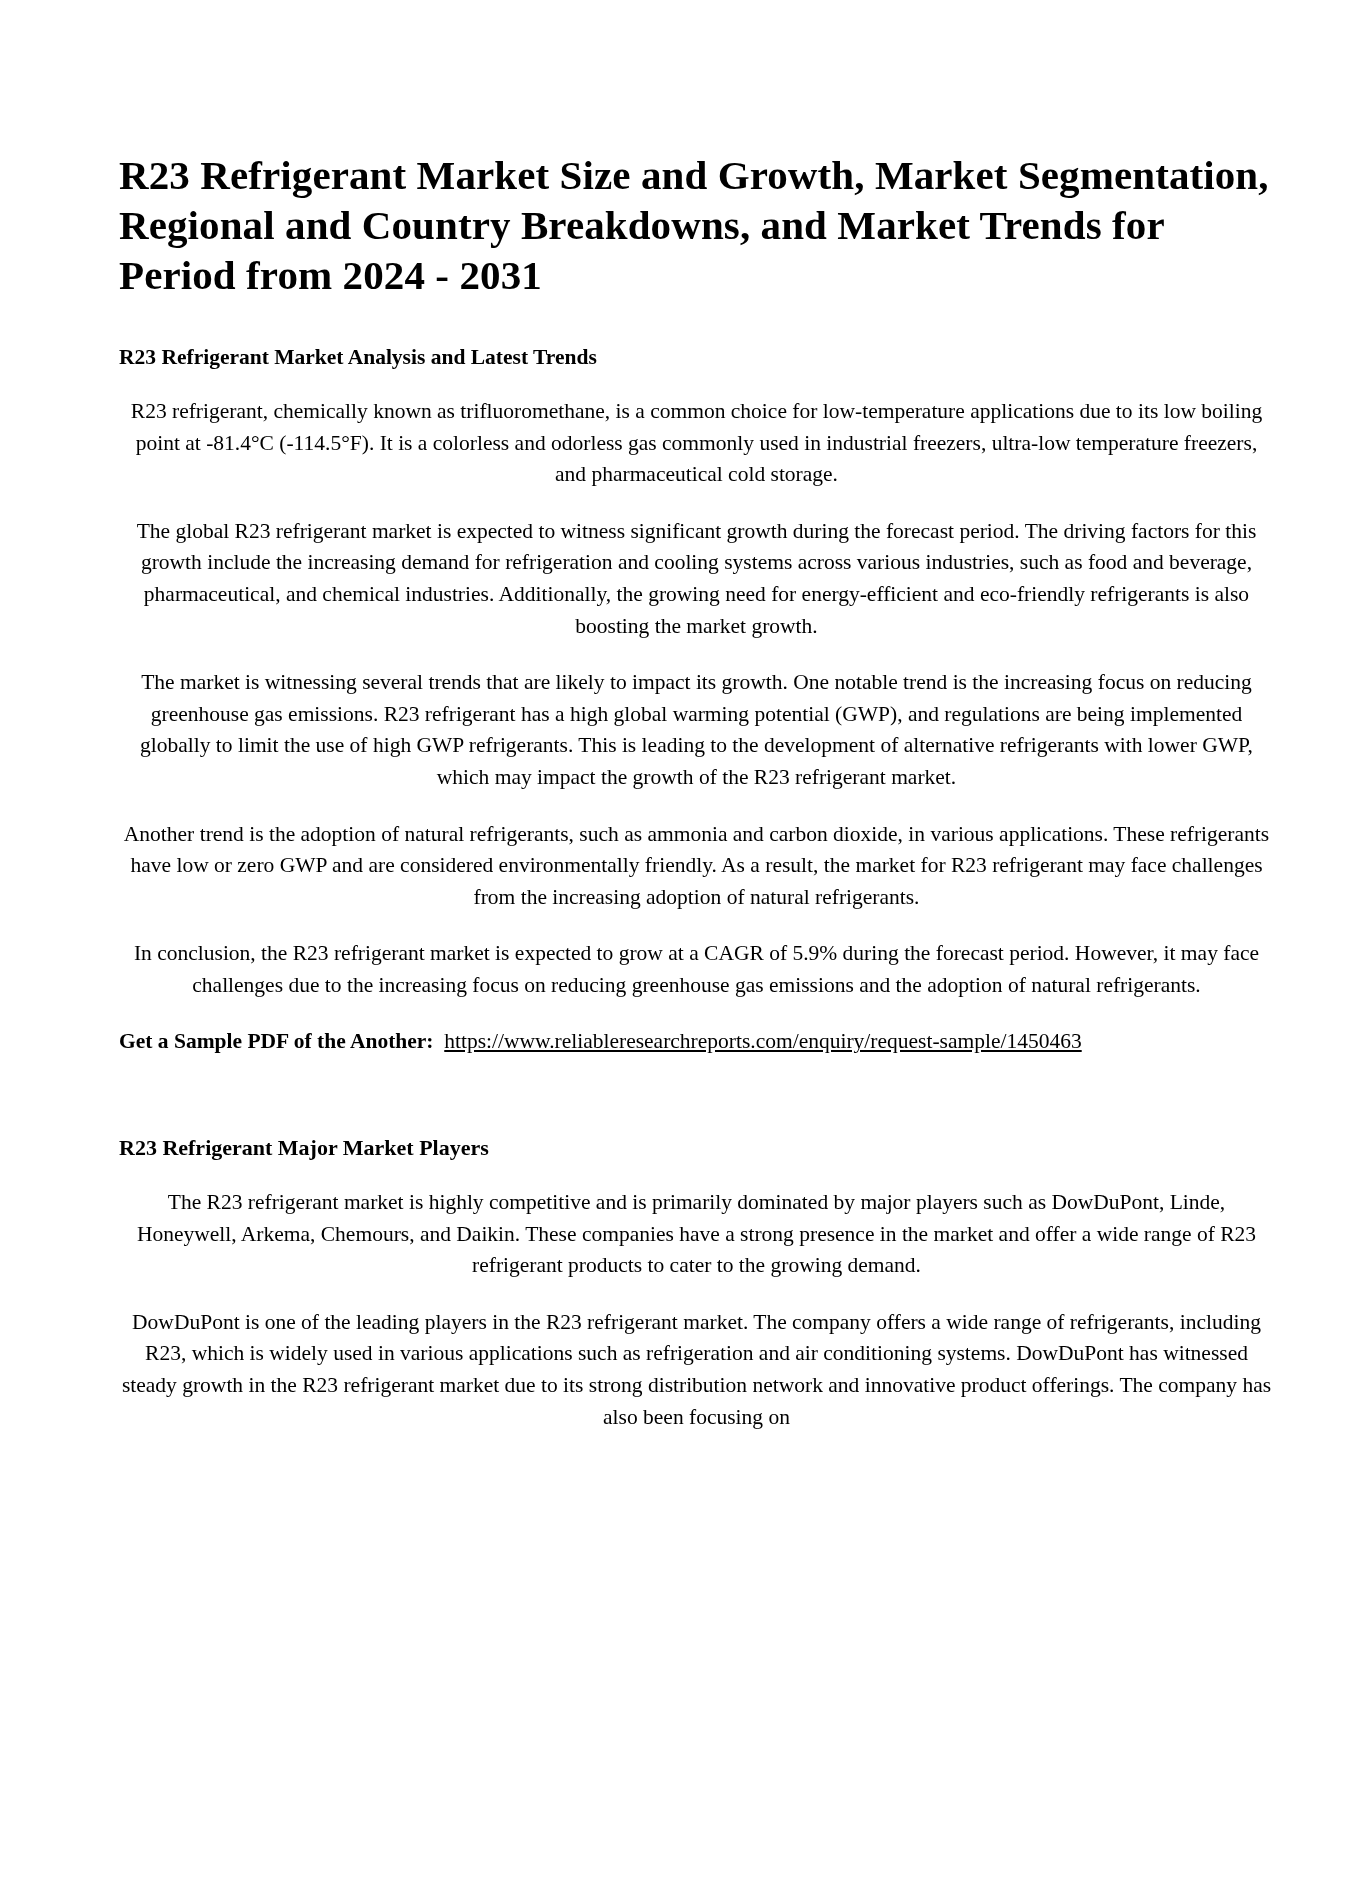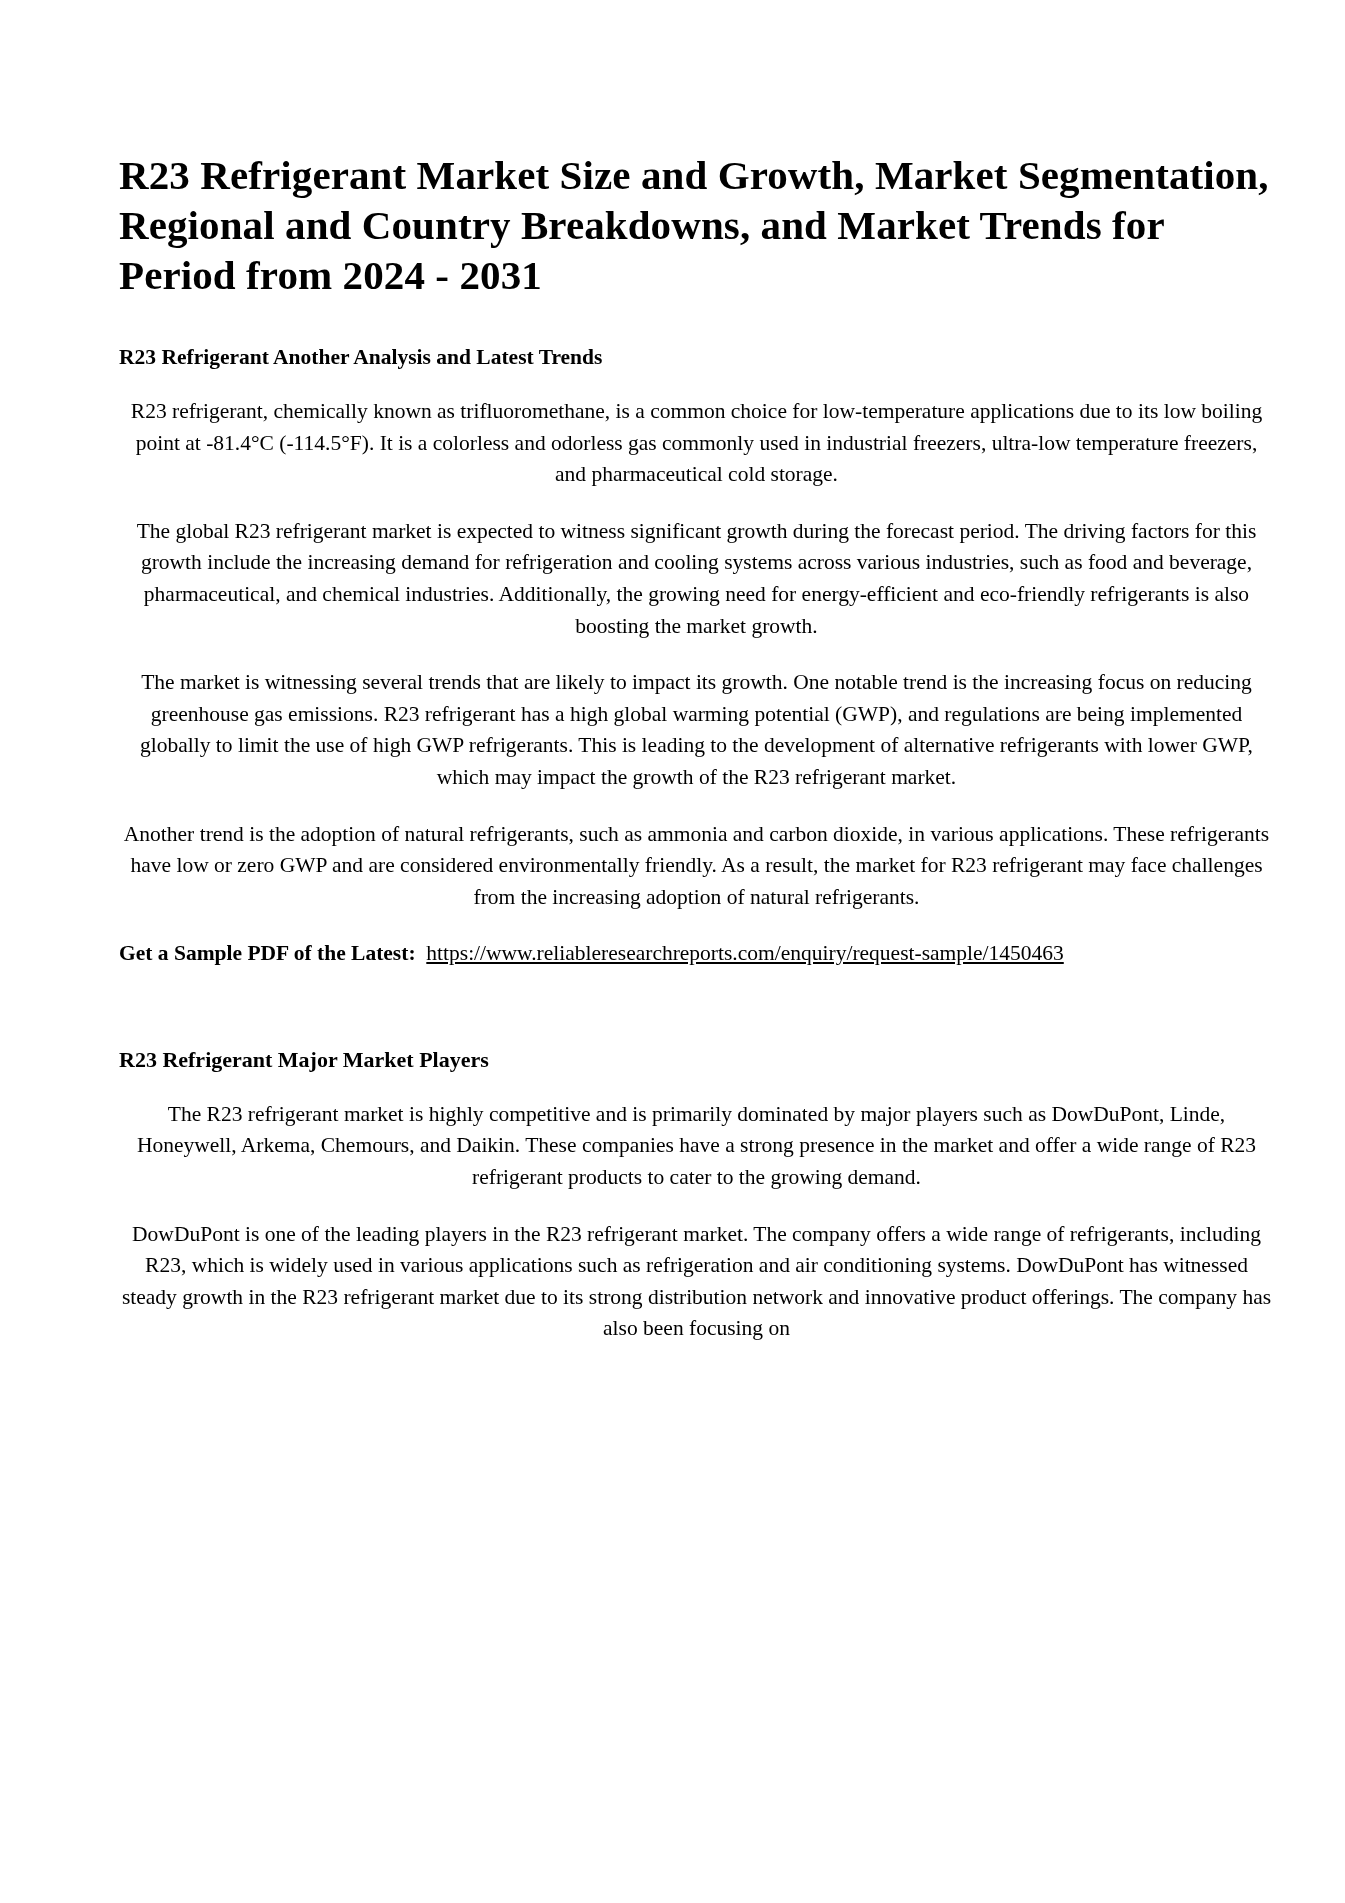--- a/index.html
+++ b/index.html
@@ -60,28 +60,29 @@
     margin: 0 0 26px 0;
   }
 </style>
 </head>
 <body>
 
 <div class="page">
 
   <h1 class="doc-title">R23 Refrigerant Market Size and Growth, Market Segmentation, Regional and Country Breakdowns, and Market Trends for Period from 2024 - 2031</h1>
 
-  <h2 class="section-heading">R23 Refrigerant Another Analysis and Latest Trends</h2>
+  <h2 class="section-heading">R23 Refrigerant Market Analysis and Latest Trends</h2>
 
   <p class="para">R23 refrigerant, chemically known as trifluoromethane, is a common choice for low-temperature applications due to its low boiling point at -81.4°C (-114.5°F). It is a colorless and odorless gas commonly used in industrial freezers, ultra-low temperature freezers, and pharmaceutical cold storage.</p>
   <p class="para">The global R23 refrigerant market is expected to witness significant growth during the forecast period. The driving factors for this growth include the increasing demand for refrigeration and cooling systems across various industries, such as food and beverage, pharmaceutical, and chemical industries. Additionally, the growing need for energy-efficient and eco-friendly refrigerants is also boosting the market growth.</p>
   <p class="para">The market is witnessing several trends that are likely to impact its growth. One notable trend is the increasing focus on reducing greenhouse gas emissions. R23 refrigerant has a high global warming potential (GWP), and regulations are being implemented globally to limit the use of high GWP refrigerants. This is leading to the development of alternative refrigerants with lower GWP, which may impact the growth of the R23 refrigerant market.</p>
   <p class="para">Another trend is the adoption of natural refrigerants, such as ammonia and carbon dioxide, in various applications. These refrigerants have low or zero GWP and are considered environmentally friendly. As a result, the market for R23 refrigerant may face challenges from the increasing adoption of natural refrigerants.</p>
+  <p class="para">In conclusion, the R23 refrigerant market is expected to grow at a CAGR of 5.9% during the forecast period. However, it may face challenges due to the increasing focus on reducing greenhouse gas emissions and the adoption of natural refrigerants.</p>
 
-  <p class="cta"><span class="cta-label">Get a Sample PDF of the Latest:</span>&nbsp; <a class="cta-link" href="#">https://www.reliableresearchreports.com/enquiry/request-sample/1450463</a></p>
+  <p class="cta"><span class="cta-label">Get a Sample PDF of the Another:</span>&nbsp; <a class="cta-link" href="#">https://www.reliableresearchreports.com/enquiry/request-sample/1450463</a></p>
 
   <div class="spacer-block"></div>
 
   <h2 class="heading-players">R23 Refrigerant Major Market Players</h2>
 
   <p class="para">The R23 refrigerant market is highly competitive and is primarily dominated by major players such as DowDuPont, Linde, Honeywell, Arkema, Chemours, and Daikin. These companies have a strong presence in the market and offer a wide range of R23 refrigerant products to cater to the growing demand.</p>
   <p class="para">DowDuPont is one of the leading players in the R23 refrigerant market. The company offers a wide range of refrigerants, including R23, which is widely used in various applications such as refrigeration and air conditioning systems. DowDuPont has witnessed steady growth in the R23 refrigerant market due to its strong distribution network and innovative product offerings. The company has also been focusing on</p>
 
 </div>
 

